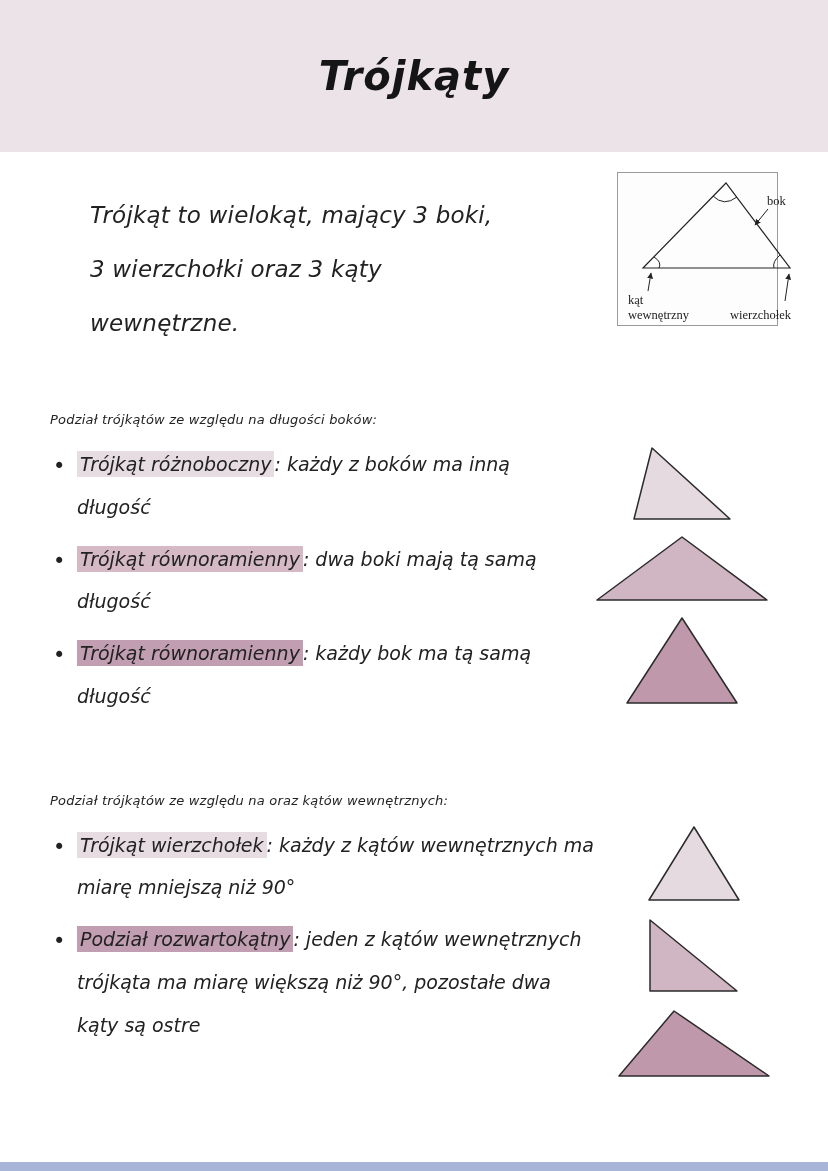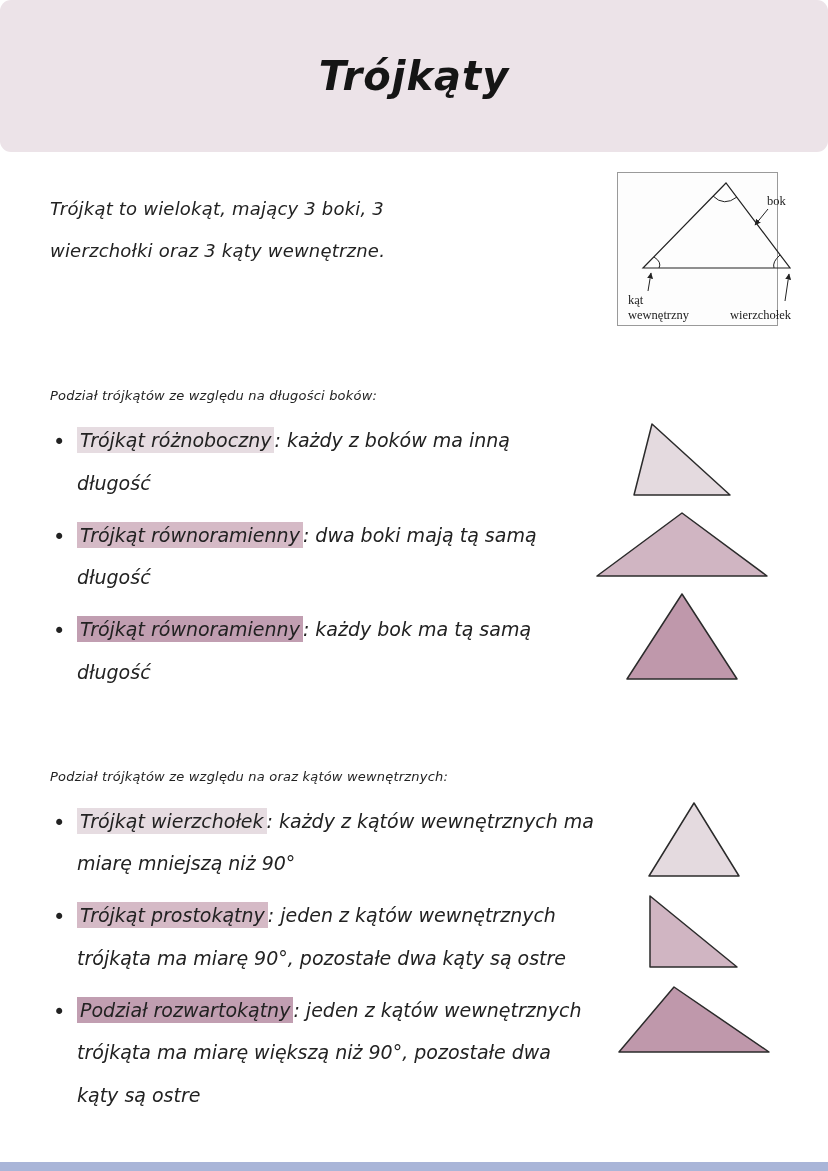--- a/index.html
+++ b/index.html
@@ -6,21 +6,21 @@
   html,body { background:#ffffff; }
   body { font-family:"DejaVu Sans", sans-serif; }
   .page { position:relative; width:828px; height:1171px; margin:0 auto; background:#ffffff; overflow:hidden; }
 
   .header-band { height:152px; display:flex; align-items:center; justify-content:center; }
   .page-title { font-size:40px; font-weight:bold; font-style:italic; letter-spacing:1px; color:#151515; }
 
   main { padding:0 50px; }
 
   .intro-row { display:flex; justify-content:space-between; align-items:flex-start; margin-top:20px; }
-  .intro-text { width:412px; font-size:18px; font-style:italic; line-height:2.35; color:#222; margin-top:16px; letter-spacing:0.2px; }
+  .intro-text { width:412px; font-size:23px; font-style:italic; line-height:2.35; color:#222; margin-top:16px; letter-spacing:0.2px;margin-left:40px; }
   .figure-box { width:161px; height:154px; border:1px solid #9a9a9a; background:#fdfdfd; }
 
   .section-heading { font-size:13px; font-style:italic; font-weight:normal; color:#222; letter-spacing:0.2px; }
   .section-1 .section-heading { margin-top:62px; }
   .section-2 .section-heading { margin-top:66px; }
 
   .section-row { display:flex; justify-content:space-between; margin-top:16px; }
   ul.type-list { list-style:none; font-style:italic; font-size:19px; color:#222; line-height:2.25; }
   .section-1 ul.type-list { width:492px; }
   .section-2 ul.type-list { width:545px; }
@@ -35,21 +35,21 @@
 
   .fig-label { font-family:"Liberation Serif", serif; font-size:12.5px; fill:#222; }
 
   .footer-band { position:absolute; bottom:0; left:0; width:100%; height:9px; }
 </style>
 </head>
 <body>
 
 <div class="page">
 
-  <header class="header-band" style="background-color: rgb(236, 227, 232); border-radius: 11px;">
+  <header class="header-band" style="background-color: rgb(236, 227, 232);">
     <h1 class="page-title">Trójkąty</h1>
   </header>
 
   <main>
 
     <div class="intro-row">
       <p class="intro-text">Trójkąt to wielokąt, mający 3 boki, 3 wierzchołki oraz 3 kąty wewnętrzne.</p>
 
       <div class="figure-box">
         <svg width="200" height="152" viewBox="0 0 200 152">
@@ -102,23 +102,20 @@
     </section>
 
     <section class="section-2">
       <h2 class="section-heading">Podział trójkątów ze względu na oraz kątów wewnętrznych:</h2>
       <div class="section-row">
         <ul class="type-list">
           <li>
             <span class="term" style="background-color: rgb(230, 220, 225);">Trójkąt wierzchołek</span><span class="def">: każdy z kątów wewnętrznych ma miarę mniejszą niż 90°</span>
           </li>
           <li>
-            <span class="term" style="background-color: rgb(213, 186, 198);">Trójkąt prostokątny</span><span class="def">: jeden z kątów wewnętrznych trójkąta ma miarę 90°, pozostałe dwa kąty są ostre</span>
-          </li>
-          <li>
             <span class="term" style="background-color: rgb(193, 158, 177);">Podział rozwartokątny</span><span class="def">: jeden z kątów wewnętrznych trójkąta ma miarę większą niż 90°, pozostałe dwa kąty są ostre</span>
           </li>
         </ul>
         <div class="tri-col">
           <svg width="95" height="80" viewBox="0 0 95 80">
             <polygon points="47,3 2,76 92,76" stroke="#2b2b2b" stroke-width="1.5" stroke-linejoin="round" fill="#e4dadf"></polygon>
           </svg>
           <svg width="92" height="76" viewBox="0 0 92 76">
             <polygon points="2,2 2,73 89,73" stroke="#2b2b2b" stroke-width="1.5" stroke-linejoin="round" fill="#d0b5c2"></polygon>
           </svg>

